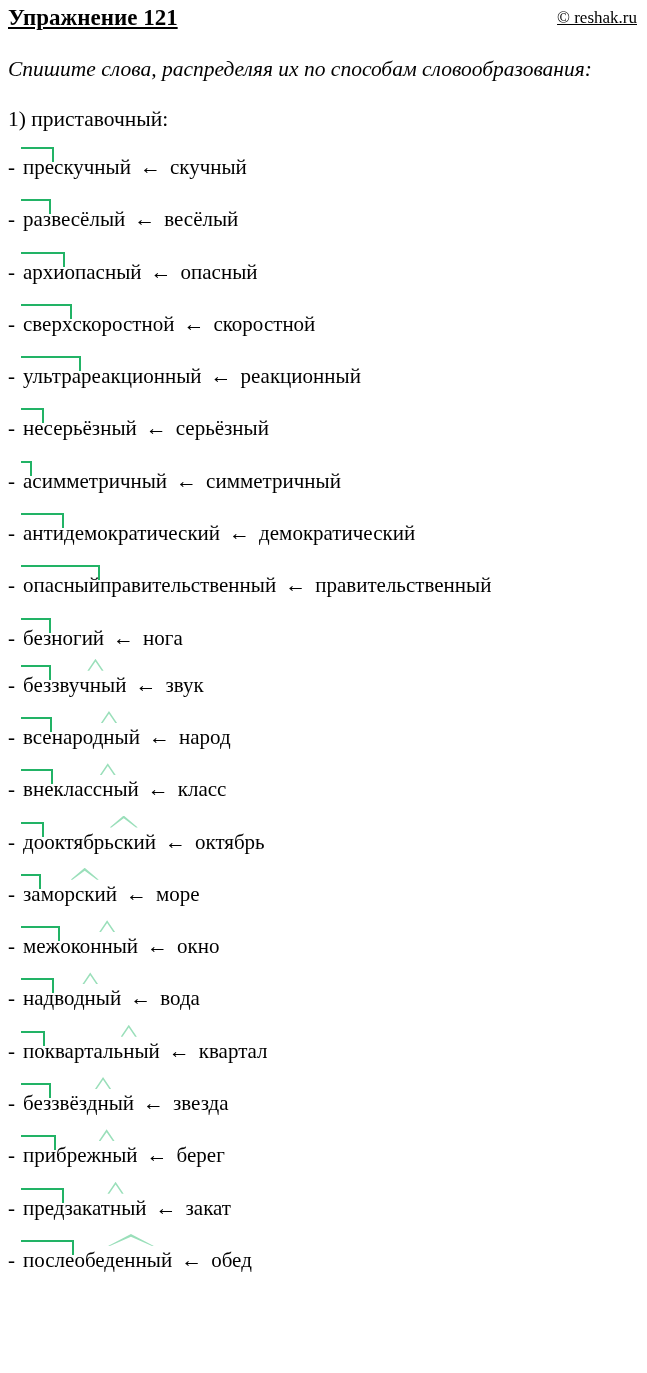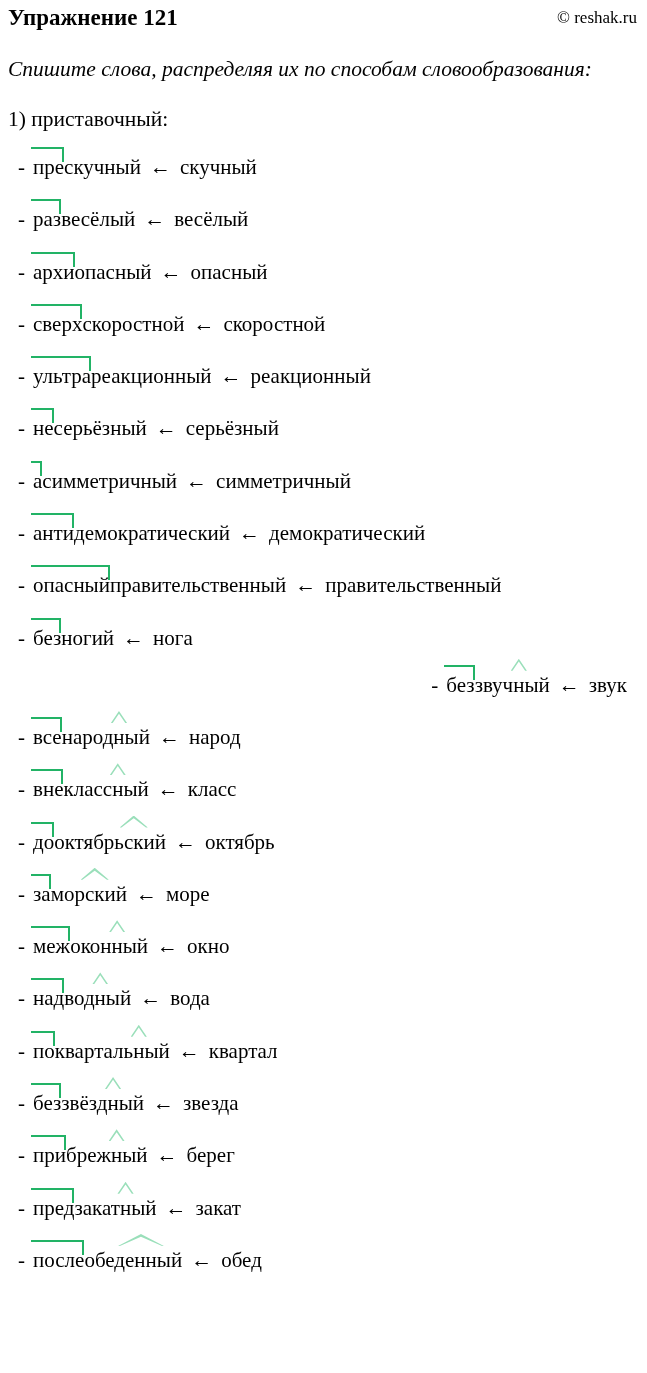--- a/index.html
+++ b/index.html
@@ -7,33 +7,33 @@
     --sfx-color:#9adfba;
   }
   *{box-sizing:border-box;}
   html,body{margin:0;padding:0;}
   body{
     width:647px;height:1373px;overflow:hidden;
     background:#ffffff;color:#000000;
     font-family:"Liberation Serif", serif;
   }
   .page{padding:4px 10px 0 8px;}
-  .header{display:flex;justify-content:space-between;align-items:flex-end;}
+  .header{display:flex;justify-content:space-between;align-items:flex-end;text-decoration:underline;}
   .title{font-weight:bold;font-size:23px;line-height:27px;}
   .copyright{font-size:17px;line-height:26px;}
   .instruction{font-style:italic;font-size:21.5px;line-height:27px;margin-top:25px;}
   .section-heading{font-size:21.5px;line-height:27px;margin-top:23px;}
   .section-heading.second{margin-top:20px;}
-  .items{margin:10px;font-family:Liberation Serif, serif;}
+  .items{margin:0;font-family:Liberation Serif, serif;}
   .item{
     font-size:21px;line-height:26px;height:26px;
     margin-top:26.3px;white-space:nowrap;
   }
   .items.first .item:first-child{margin-top:21px;}
-  .items.second .item:first-child{margin-top:21px;text-align:right;}
+  .items.second .item:first-child{margin-top:21px;}
   .bullet{margin-right:8px;}
   .arrow{margin:0 9px;letter-spacing:0;}
   .word{position:relative;}
   
   .pfx{position:relative;}
   .pfx::after{
     content:"";position:absolute;pointer-events:none;
     left:-2px;top:-8px;width:100%;height:13px;
     border-top:2px solid var(--pfx-color);
     border-right:2px solid var(--pfx-color);

